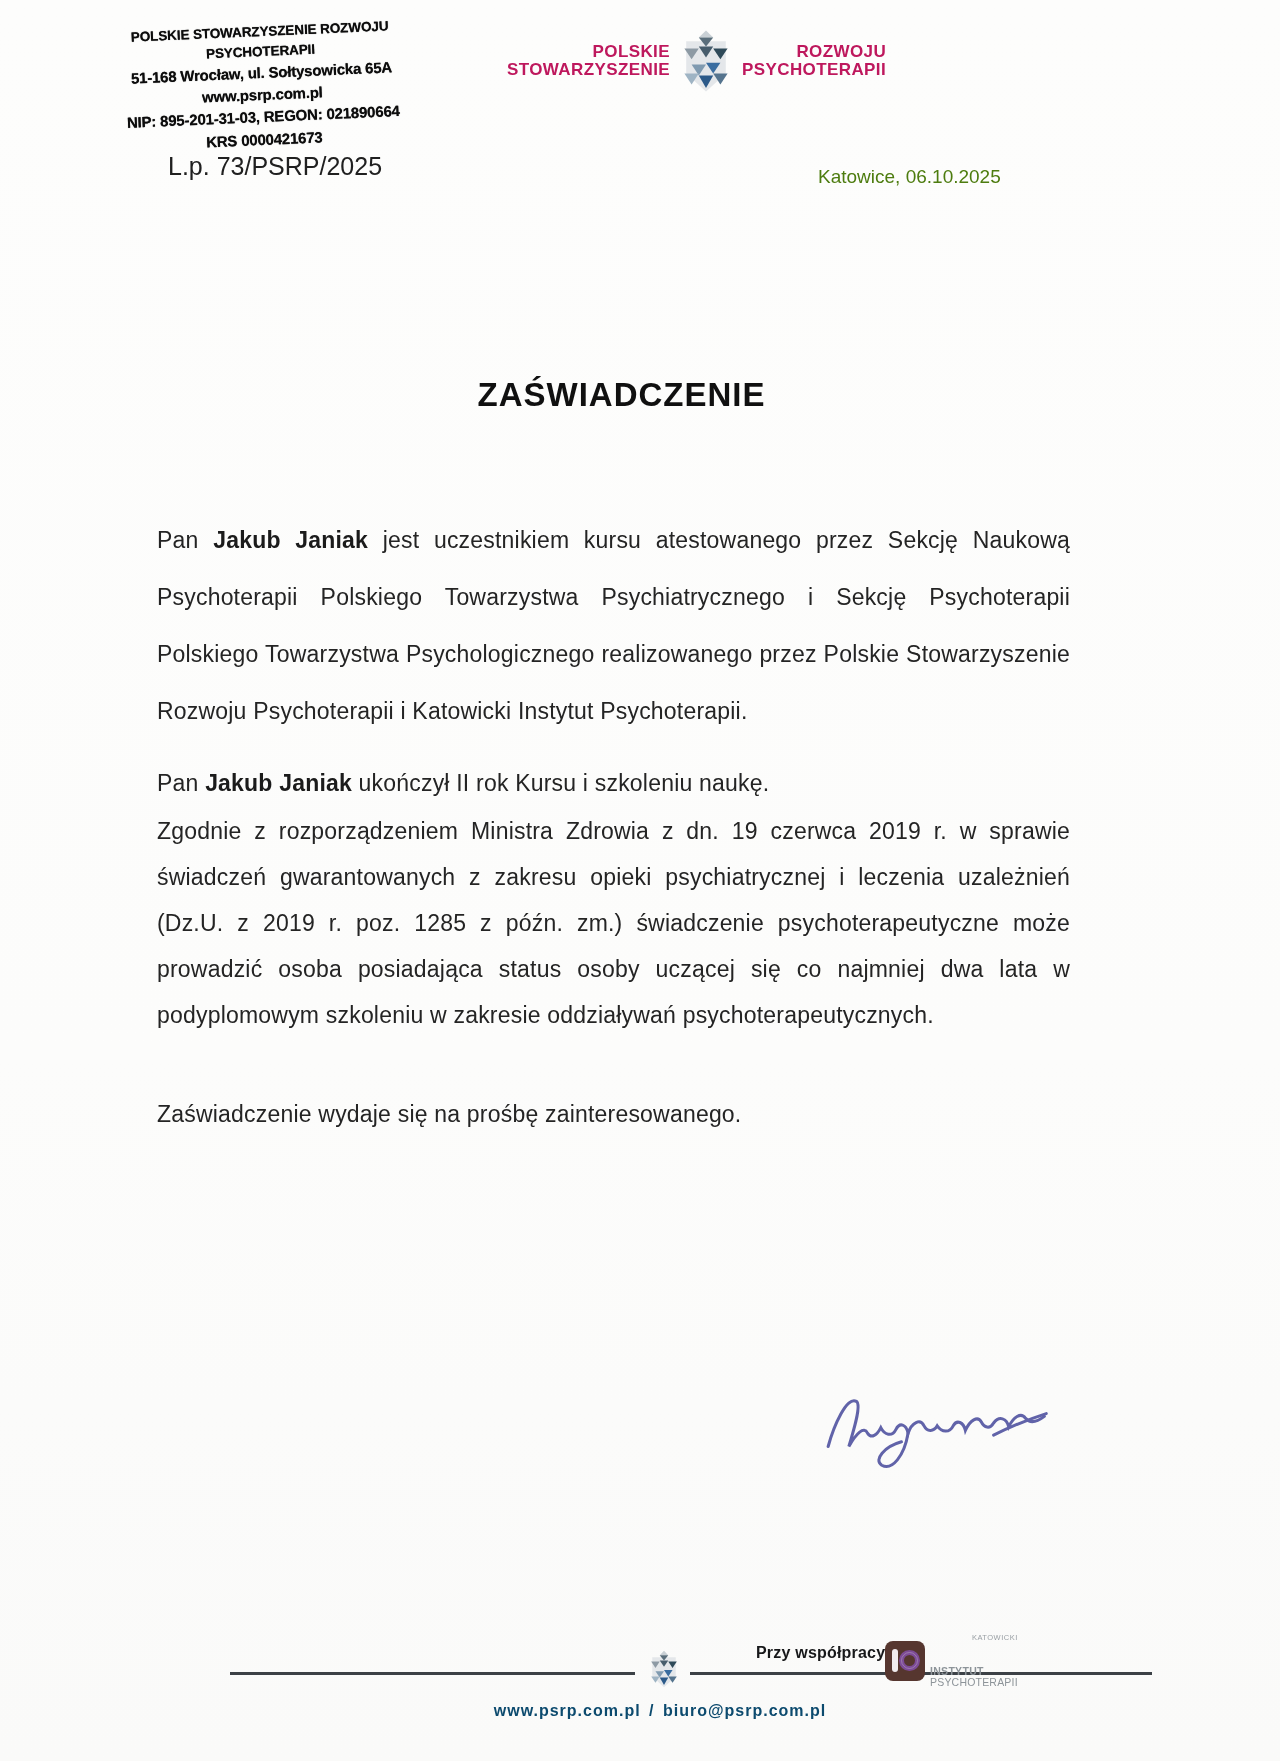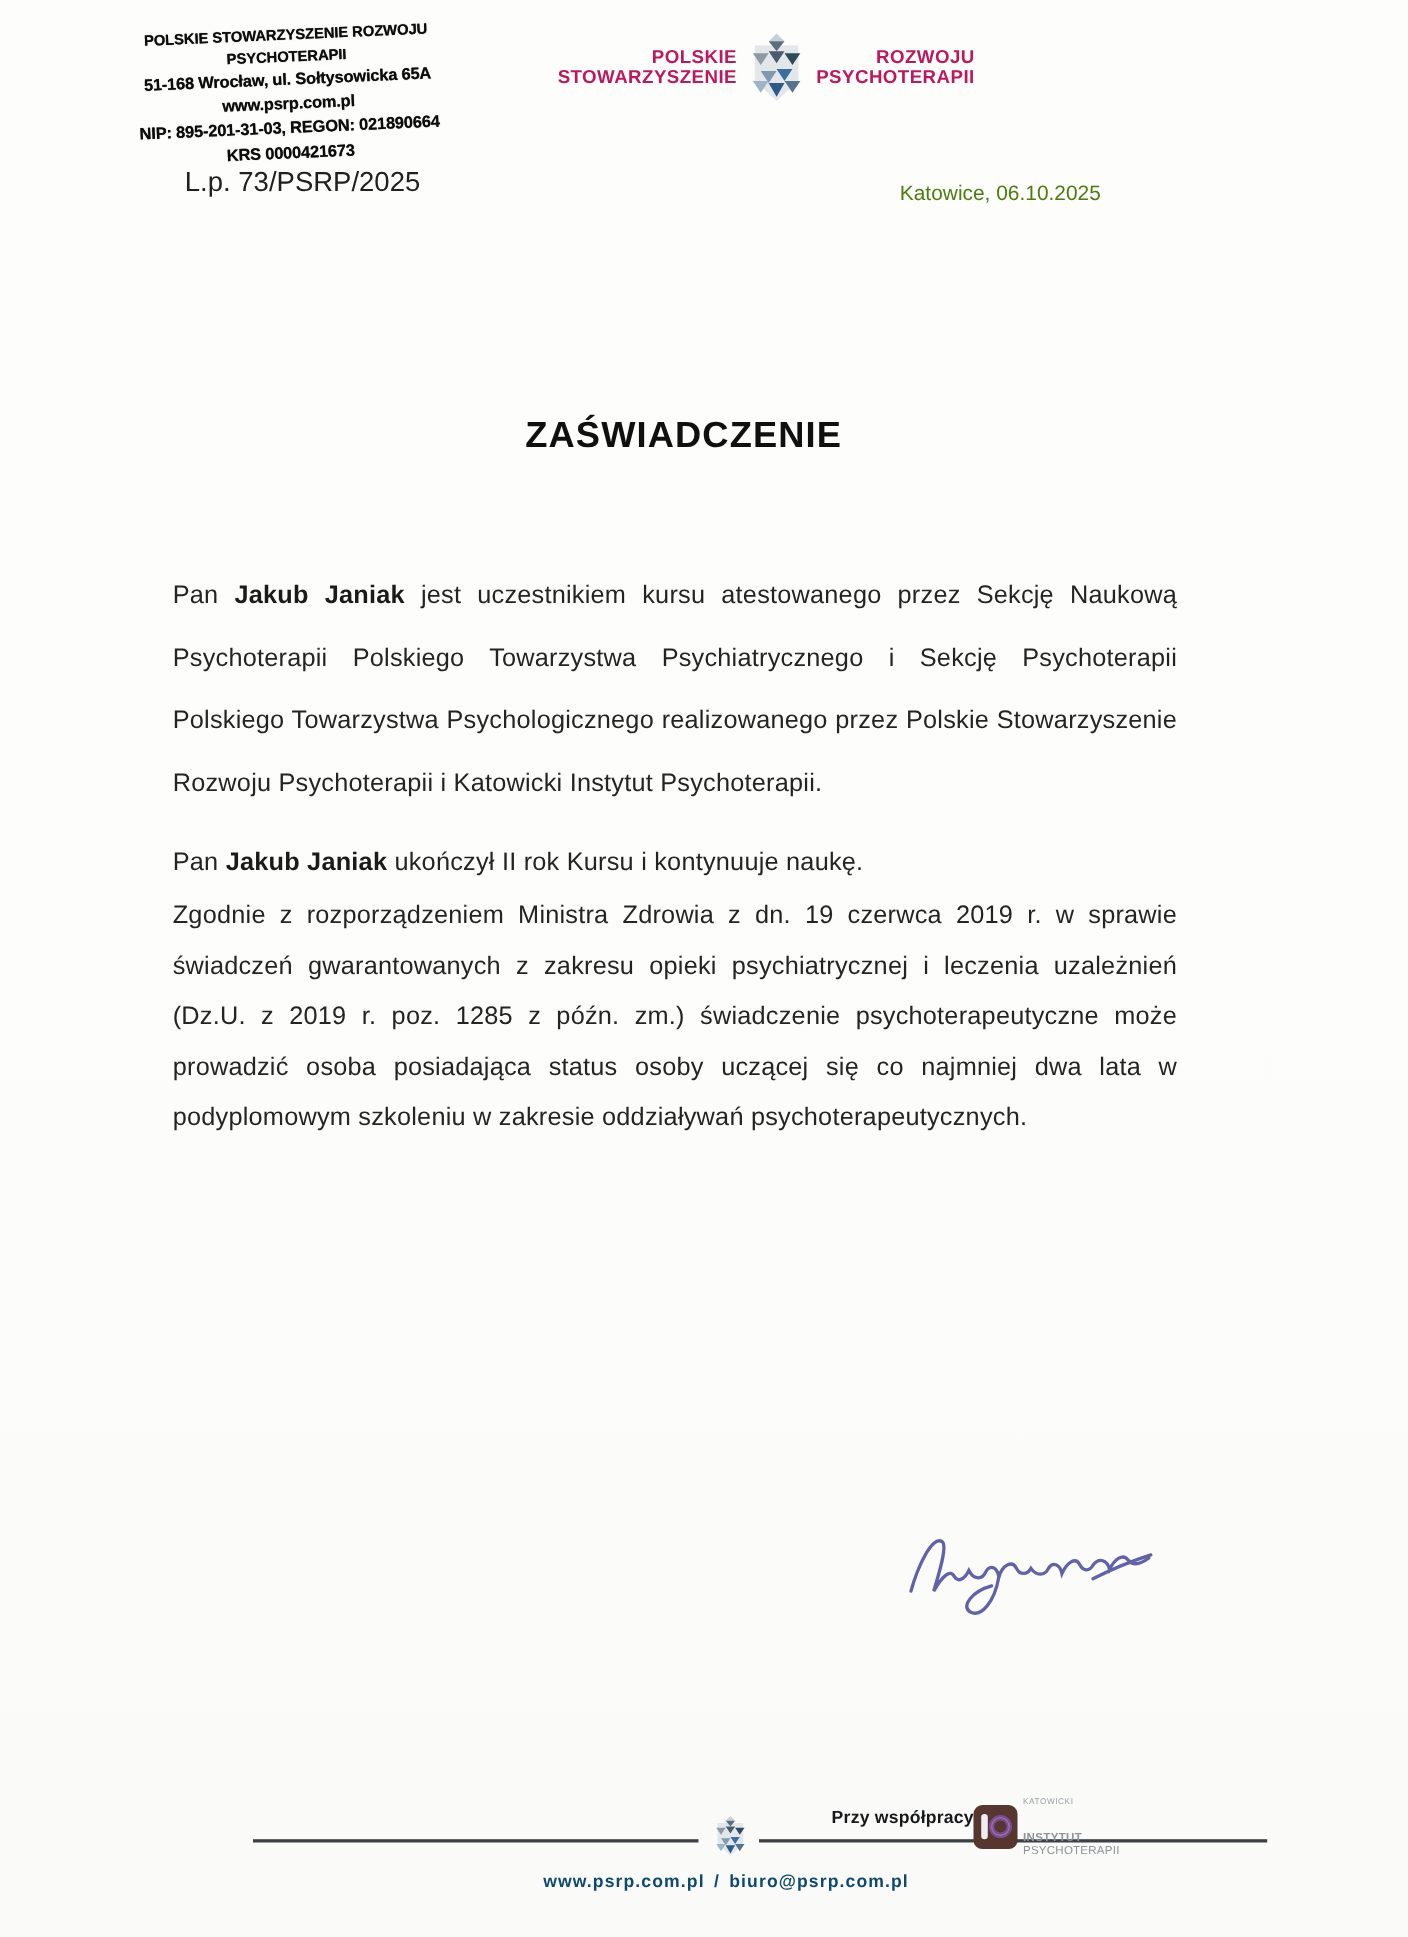--- a/index.html
+++ b/index.html
@@ -51,21 +51,21 @@
   .signature{left:815px;top:1378px;}
 
   
   .rule{height:3px;background:#3c4146;}
   .rule-left{left:230px;top:1672px;width:405px;}
   .rule-right{left:690px;top:1672px;width:462px;}
   .footer-cube{left:648px;top:1648px;}
   .coop{left:756px;top:1644px;font-size:16px;font-weight:700;color:#17181a;letter-spacing:.2px;}
   .kip{left:884px;top:1634px;display:flex;align-items:center;z-index:2;}
   .kip-text{margin-left:4px;line-height:1.05;}
-  .kip-t1{font-size:7.5px;color:#9aa0a5;letter-spacing:.5px;}
+  .kip-t1{font-size:7.5px;color:#9aa0a5;letter-spacing:.5px;text-align:right;}
   .kip-t2{font-size:10.5px;font-weight:700;color:#8d9499;letter-spacing:.3px;margin-top:24px;}
   .kip-t3{font-size:10.5px;color:#8d9499;letter-spacing:.2px;}
   .site{left:420px;top:1702px;width:480px;text-align:center;
     font-size:16px;font-weight:700;color:#0c4a6e;letter-spacing:1px;word-spacing:3px;}
 </style>
 </head>
 <body>
 
 <div class="abs stamp">
   <div class="l1">POLSKIE STOWARZYSZENIE ROZWOJU PSYCHOTERAPII</div>
@@ -99,22 +99,23 @@
   </div>
 </div>
 
 <div class="abs ref">L.p. 73/PSRP/2025</div>
 <div class="abs date">Katowice, 06.10.2025</div>
 
 <div class="abs title">ZAŚWIADCZENIE</div>
 
 <div class="abs doc-body">
     <p class="para p1"><span>Pan </span><span class="bold-name">Jakub Janiak</span><span> jest uczestnikiem kursu atestowanego przez Sekcję Naukową Psychoterapii Polskiego Towarzystwa Psychiatrycznego i Sekcję Psychoterapii Polskiego Towarzystwa Psychologicznego realizowanego przez Polskie Stowarzyszenie Rozwoju Psychoterapii i Katowicki Instytut Psychoterapii.</span></p>
-    <p class="para p2"><span>Pan </span><span class="bold-name">Jakub Janiak</span><span> ukończył II rok Kursu i kontynuuje naukę.</span></p>
+    <p class="para p2"><span>Pan </span><span class="bold-name">Jakub Janiak</span><span> ukończył II rok Kursu i szkoleniu naukę.</span></p>
     <p class="para p3"><span>Zgodnie z rozporządzeniem Ministra Zdrowia z dn. 19 czerwca 2019 r. w sprawie świadczeń gwarantowanych z zakresu opieki psychiatrycznej i leczenia uzależnień (Dz.U. z 2019 r. poz. 1285 z późn. zm.) świadczenie psychoterapeutyczne może prowadzić osoba posiadająca status osoby uczącej się co najmniej dwa lata w podyplomowym szkoleniu w zakresie oddziaływań psychoterapeutycznych.</span></p>
+    <p class="para p5"><span>Zaświadczenie wydaje się na prośbę zainteresowanego.</span></p>
   </div>
 
 <svg class="abs signature" width="235" height="105" viewBox="0 0 250 110">
   <g fill="none" stroke="#4c4f9e" stroke-width="3.2" stroke-linecap="round" opacity="0.88">
     <path d="M14 72 C 20 50, 34 18, 44 24 C 50 28, 40 58, 36 72
              C 44 58, 52 50, 56 58 C 60 64, 66 60, 70 52
              C 74 60, 82 62, 86 54 C 90 46, 97 48, 99 58
              C 103 46, 112 42, 116 50 C 119 56, 126 57, 130 50
              C 135 57, 143 58, 147 50 C 151 43, 158 46, 160 55
              C 165 44, 173 39, 177 46 C 180 52, 186 54, 190 47

